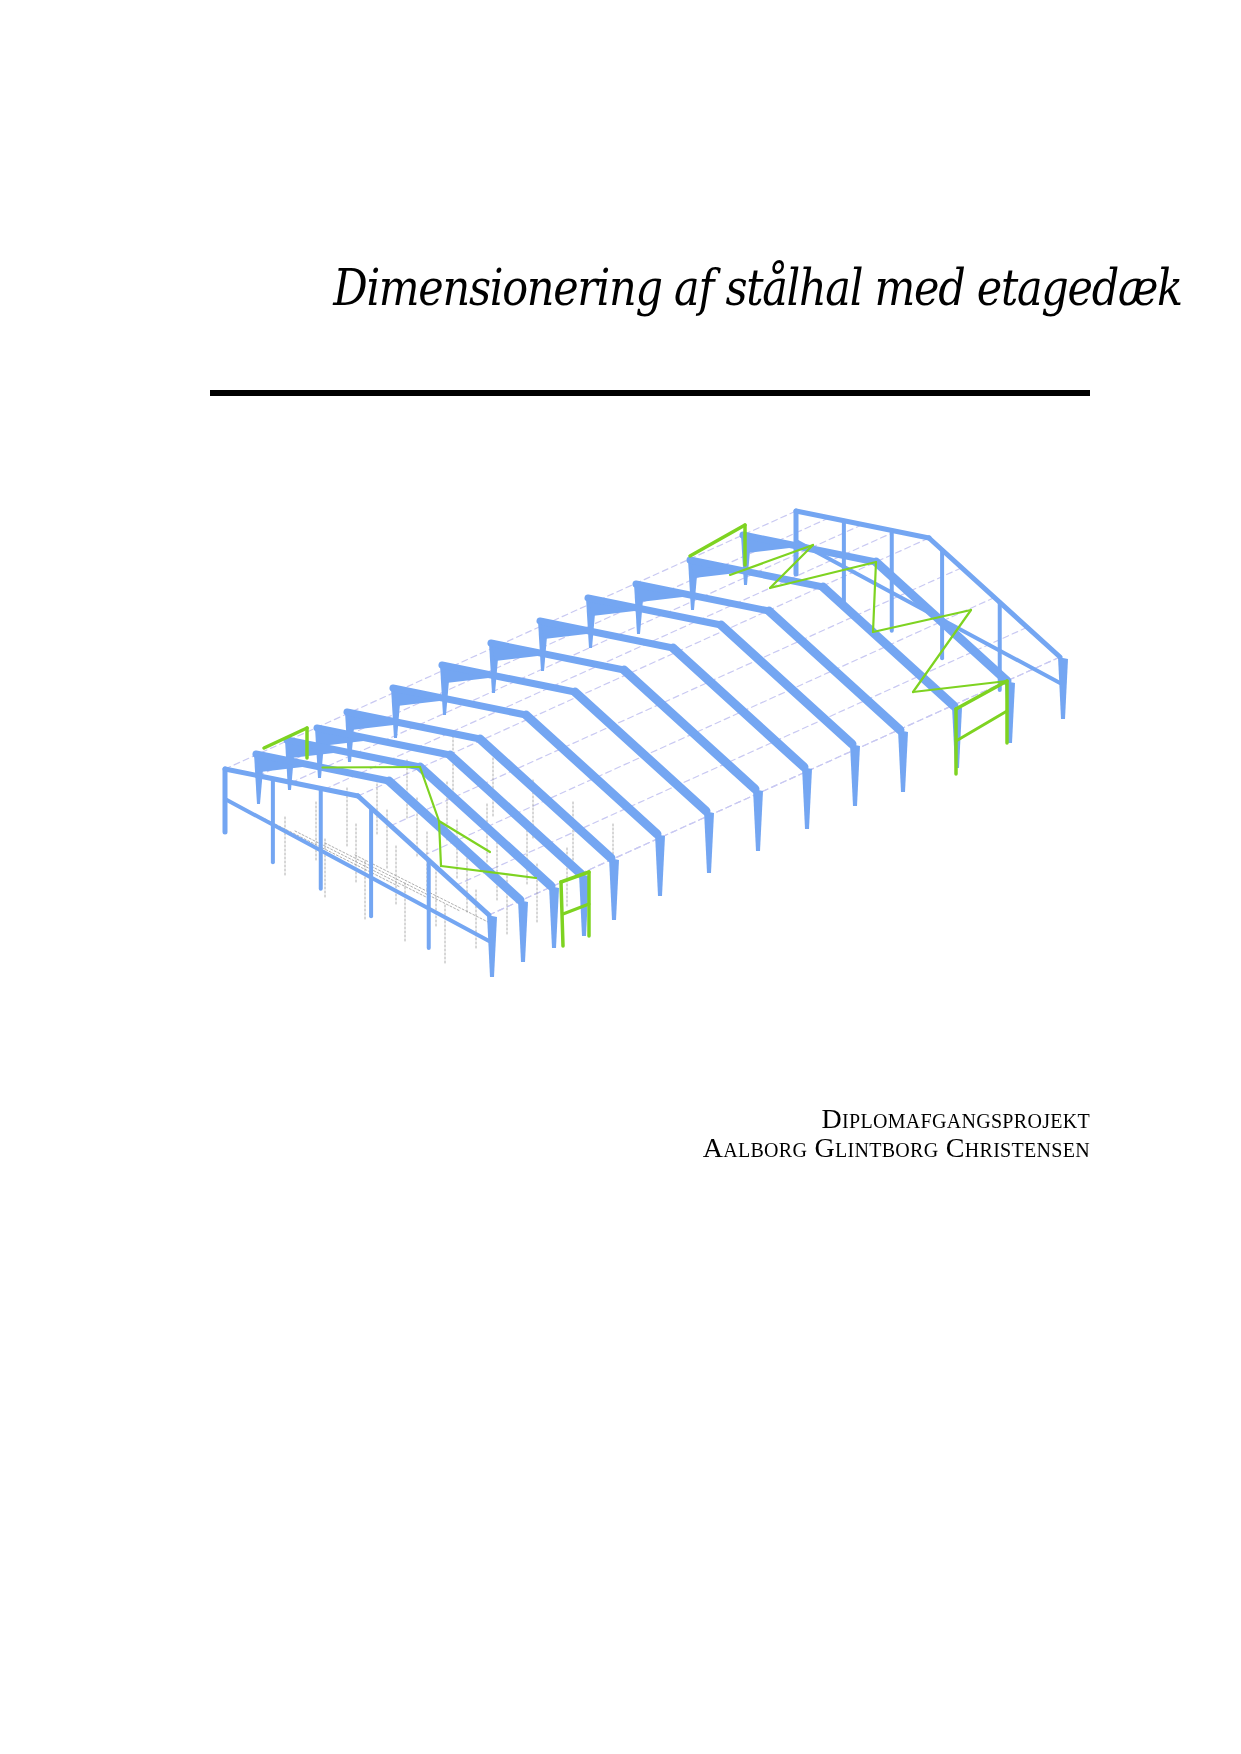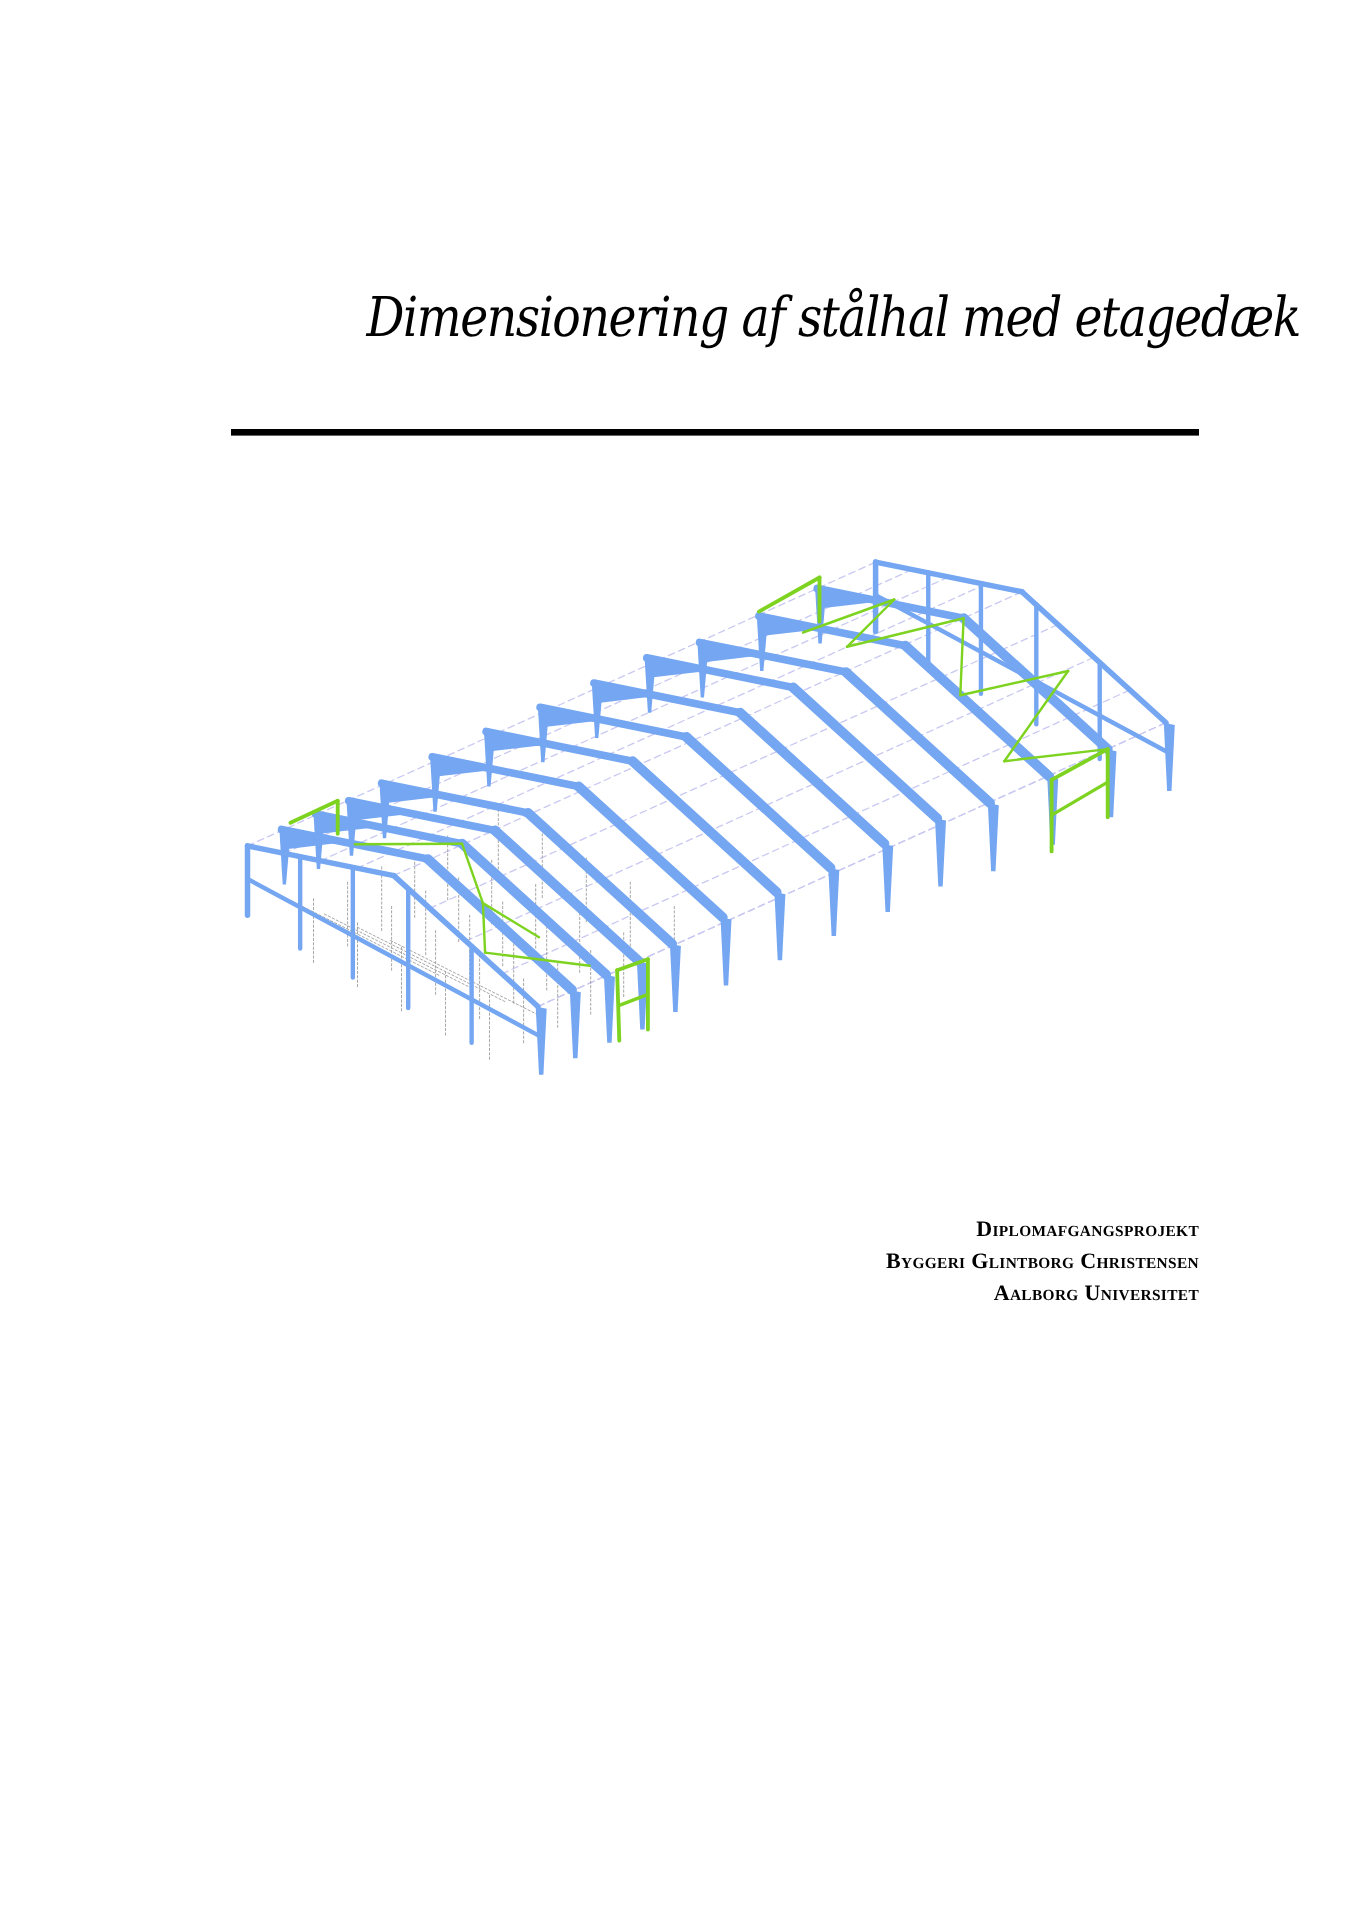--- a/index.html
+++ b/index.html
@@ -16,23 +16,22 @@
       white-space: nowrap;
     }
     .rule {
       position: absolute; left: 210px; top: 390px; width: 880px; height: 6px; background: #000;
     }
     .figure { position: absolute; left: 210px; top: 490px; width: 880px; height: 500px; }
     .figure svg { width: 880px; height: 500px; display: block; }
     .meta {
       position: absolute; right: 151px; top: 1104px; text-align: right;
       font-family: "Liberation Serif", "DejaVu Serif", serif;
-      font-variant: small-caps; font-size: 20px; line-height: 29px; color: #000;
+      font-variant: small-caps; font-size: 28px; line-height: 29px; color: #000;
       letter-spacing: 0.3px;
-      font-weight: bold;
     }
     .meta div { white-space: nowrap; }
   </style>
 </head>
 <body>
 
 <div class="page">
   <div class="title">Dimensionering af stålhal med etagedæk</div>
   <div class="rule"></div>
 
@@ -182,16 +181,15 @@
         <line x1="703" y1="202" x2="797" y2="191" stroke="#7ed321" stroke-width="2.2" stroke-linecap="round"></line>
         <line x1="746" y1="219" x2="797" y2="191" stroke="#7ed321" stroke-width="3.5" stroke-linecap="round"></line>
         <line x1="746" y1="219" x2="746" y2="284" stroke="#7ed321" stroke-width="3.5" stroke-linecap="round"></line>
         <line x1="797" y1="191" x2="797" y2="253" stroke="#7ed321" stroke-width="3.5" stroke-linecap="round"></line>
         <line x1="746" y1="251" x2="797" y2="221" stroke="#7ed321" stroke-width="3" stroke-linecap="round"></line>
       </svg>
   </div>
 
   <div class="meta">
     <div>Diplomafgangsprojekt</div>
-    <div>Byggeri Glintborg Christensen</div>
-    <div>Aalborg Universitet</div>
+    <div>Aalborg Glintborg Christensen</div>
   </div>
 </div>
 
 </body></html>

